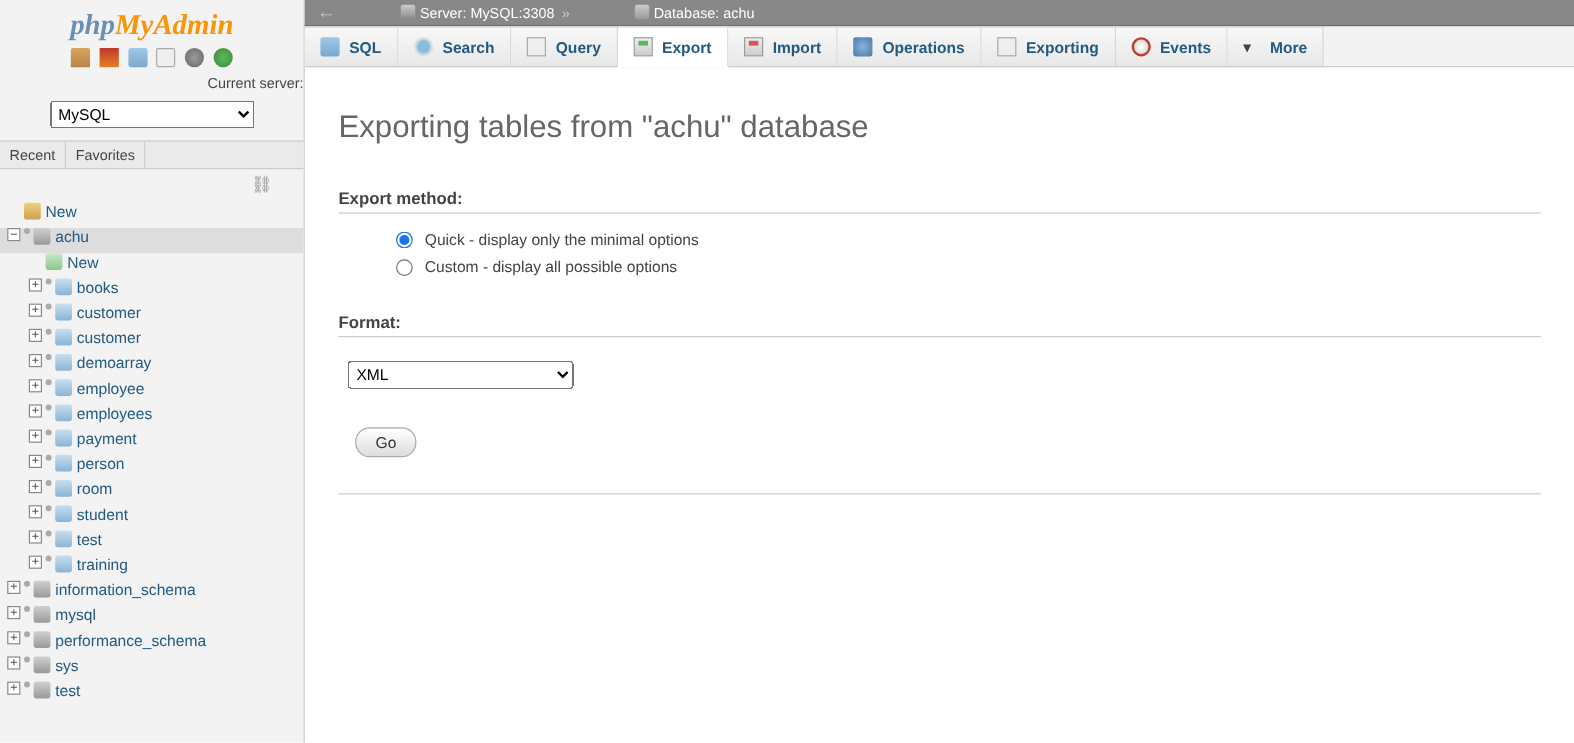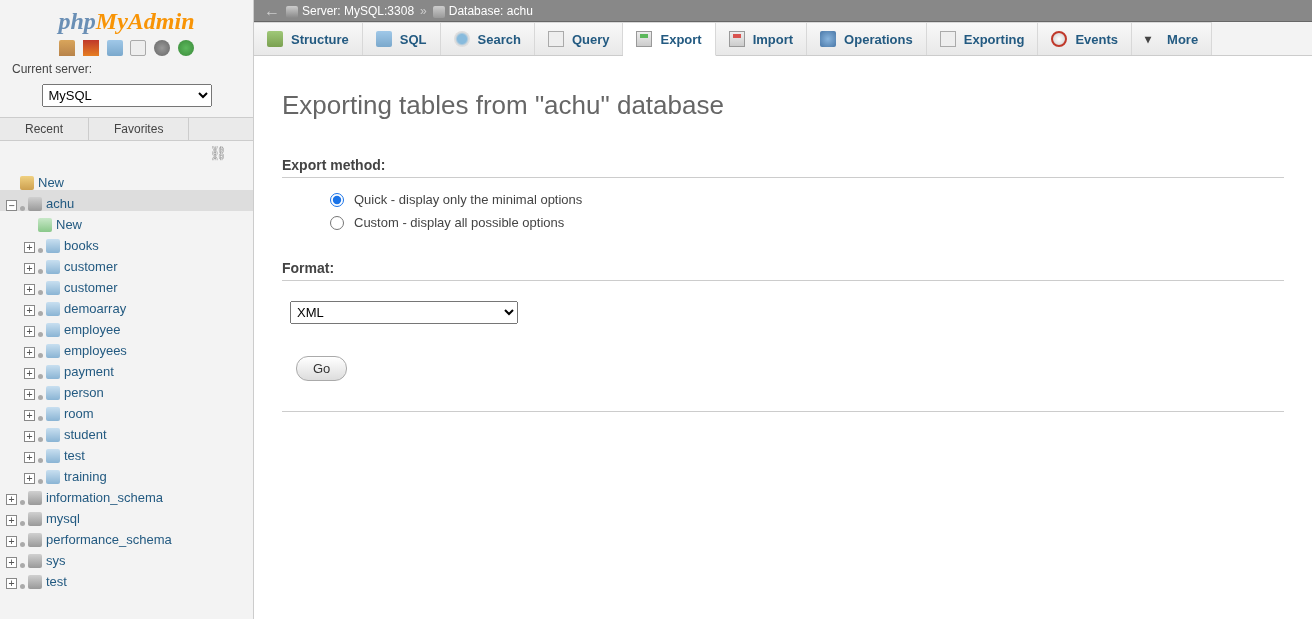--- a/index.html
+++ b/index.html
@@ -9,43 +9,43 @@
 .logo .p1 { color: #6a8fb5; }
 .logo .p2 { color: #f89406; }
 .toolbar-icons { text-align: center; padding: 2px 0; }
 .toolbar-icons span { display: inline-block; width: 16px; height: 16px; margin: 0 2px; vertical-align: middle; }
 .i-home { background: linear-gradient(#d9a55b,#b8834a); border-radius: 2px 2px 0 0; }
 .i-exit { background: linear-gradient(#c0392b,#e67e22); }
 .i-sql { background: linear-gradient(#a0c8e8,#7aa8cc); border-radius: 2px; }
 .i-docs { background: #eee; border: 1px solid #aaa; border-radius: 2px; }
 .i-gear { background: radial-gradient(#999,#666); border-radius: 50%; }
 .i-reload { background: radial-gradient(#5cb85c,#3a8a3a); border-radius: 50%; }
-.server-label { text-align: left; font-size: 12px; padding: 4px 12px; }
+.server-label { text-align: right; font-size: 12px; padding: 4px 0; }
 .server-select { margin: 4px auto 10px auto; display: block; width: 170px; font-size: 13px; padding: 2px; }
 .tabs-rf { display: flex; border-top: 1px solid #ccc; border-bottom: 1px solid #ccc; background: #eaeaea; }
-.tabs-rf div { padding: 4px 25px; font-size: 12px; cursor: pointer; border-right: 1px solid #ccc; }
+.tabs-rf div { padding: 4px 8px; font-size: 12px; cursor: pointer; border-right: 1px solid #ccc; }
 .link-icon { text-align: right; padding: 4px 26px 4px 0; color: #888; font-size: 14px; }
 .tree { padding: 4px 0; font-size: 13px; overflow: auto; flex: 1; }
-.tree-item { display: flex; align-items: flex-end; height: 21px; padding-left: 6px; white-space: nowrap; cursor: pointer; }
+.tree-item { display: flex; align-items: flex-start; height: 21px; padding-left: 6px; white-space: nowrap; cursor: pointer; }
 .tree-item.sel { background: #ddd; }
 .tree-item.l1 { padding-left: 6px; }
 .tree-item.l2 { padding-left: 24px; }
 .expander { width: 11px; height: 11px; border: 1px solid #888; background: #fff; font-size: 10px; line-height: 9px; text-align: center; margin-right: 3px; color: #555; flex-shrink: 0; font-family: monospace; }
 .expander.none { border: none; background: transparent; }
 .dot { width: 5px; height: 5px; background: #aaa; border-radius: 50%; margin-right: 3px; flex-shrink: 0; }
 .dbicon { width: 14px; height: 14px; margin-right: 4px; flex-shrink: 0; background: linear-gradient(#d0d0d0,#999); border-radius: 2px; }
 .dbicon.new { background: linear-gradient(#f0d080,#cda050); }
 .dbicon.newt { background: linear-gradient(#c8e8c8,#8ac88a); }
 .dbicon.tbl { background: linear-gradient(#c8dff0,#8ab4d4); }
 .tree-item span.label { color: #235a81; }
 
 .main { flex: 1; display: flex; flex-direction: column; }
 .topbar { background: #888; color: #fff; font-size: 12px; padding: 0 4px; height: 22px; display: flex; align-items: center; border-bottom: 1px solid #666; }
 .topbar .back { color: #ccc; font-size: 16px; padding: 0 6px; cursor: pointer; }
-.topbar .crumb { display: inline-flex; align-items: flex-end; }
+.topbar .crumb { display: inline-flex; align-items: flex-start; margin-left: 48px; }
 .topbar .sep { margin: 0 6px; color: #ccc; }
 .mini-ico { display: inline-block; width: 12px; height: 12px; margin-right: 4px; background: #aaa; border-radius: 2px; vertical-align: middle; }
 .mini-ico.srv { background: linear-gradient(#ccc,#888); }
 .mini-ico.db { background: linear-gradient(#ccc,#999); }
 
 .nav-tabs { display: flex; background: #f3f3f3; border-bottom: 1px solid #ccc; height: 34px; }
 .nav-tab { display: flex; align-items: center; padding: 0 13px; border-right: 1px solid #d8d8d8; border-top: 1px solid #d8d8d8; background: linear-gradient(#f8f8f8,#e8e8e8); cursor: pointer; font-size: 13px; color: #235a81; font-weight: bold; }
 .nav-tab.active { background: #fff; border-bottom: 1px solid #fff; margin-bottom: -1px; }
 .nav-tab .ti { width: 16px; height: 16px; margin-right: 8px; }
 .nav-tab:last-child .ti { margin-right: 6px; }
@@ -63,21 +63,21 @@
 .ti-evt { background: radial-gradient(#fff,#ccc); border: 2px solid #c0392b; border-radius: 50%; }
 .ti-more { width: 10px; margin-right: 6px; }
 .ti-more::before { content: "▾"; color: #444; font-size: 12px; }
 
 .content { padding: 20px 28px; }
 .page-title { font-size: 26px; font-weight: normal; color: #666; margin: 14px 0 36px 0; }
 .section-h { font-size: 14px; font-weight: bold; color: #444; border-bottom: 1px solid #ccc; padding-bottom: 4px; margin-bottom: 10px; }
 .radio-row { padding: 4px 0 4px 48px; font-size: 13px; color: #444; display: flex; align-items: center; }
 .radio-row input { margin-right: 10px; width: 14px; height: 14px; accent-color: #1a73e8; }
 .section-gap { height: 26px; }
-.format-select { margin: 10px 0 0 8px; width: 228px; font-size: 13px; padding: 2px; }
+.format-select { margin: 10px 0 0 8px; width: 188px; font-size: 13px; padding: 2px; }
 .go-btn { margin-top: 32px; margin-left: 14px; padding: 4px 16px; font-size: 13px; border-radius: 12px; border: 1px solid #aaa; background: linear-gradient(#fff,#ddd); cursor: pointer; color: #333; }
 .footer-line { border-top: 1px solid #ccc; margin-top: 30px; }
 </style>
 </head>
 <body>
 
 <div class="sidebar">
   <div class="logo">
     <span class="p1">php</span><span class="p2">MyAdmin</span>
   </div>
@@ -231,24 +231,20 @@
         <span class="mini-ico srv"></span>
         <span>Server: MySQL:3308</span>
       </span>
     <span class="sep">»</span>
     <span class="crumb">
         <span class="mini-ico db"></span>
         <span>Database: achu</span>
       </span>
   </div>
   <div class="nav-tabs">
-    <div class="nav-tab">
-        <span class="ti ti-structure"></span>
-        <span>Structure</span>
-      </div>
     <div class="nav-tab">
         <span class="ti ti-sql"></span>
         <span>SQL</span>
       </div>
     <div class="nav-tab">
         <span class="ti ti-search"></span>
         <span>Search</span>
       </div>
     <div class="nav-tab">
         <span class="ti ti-query"></span>

